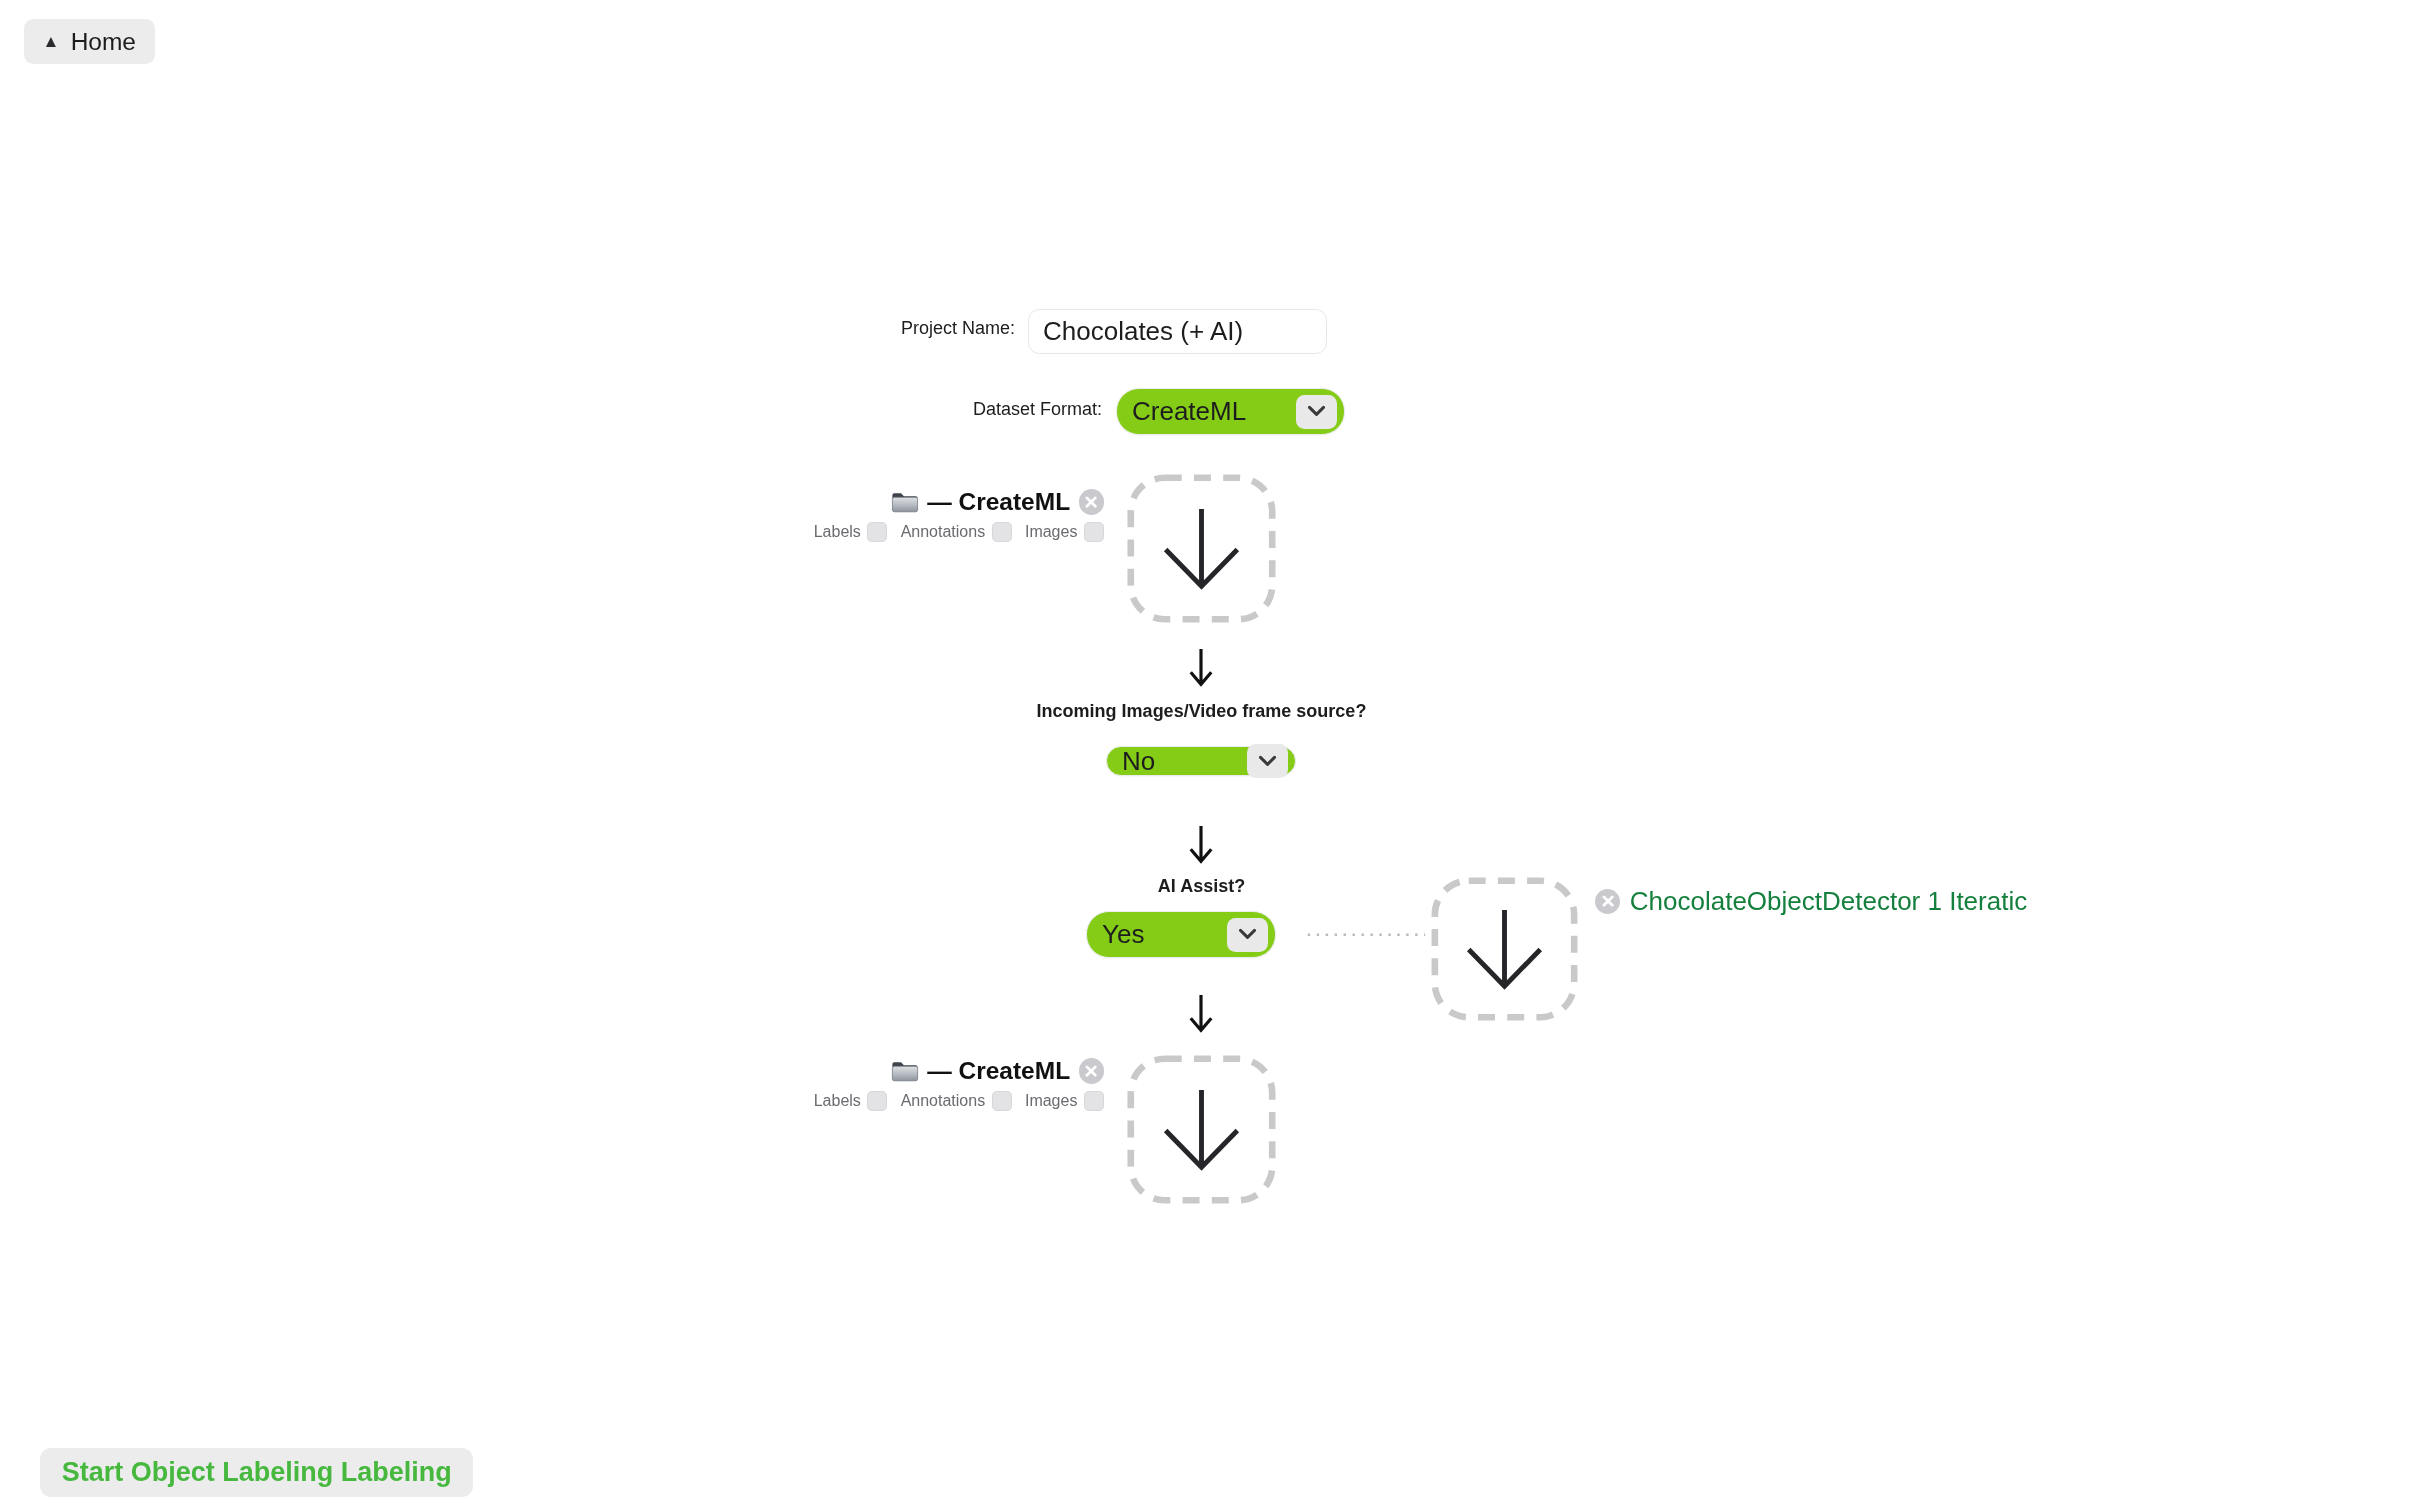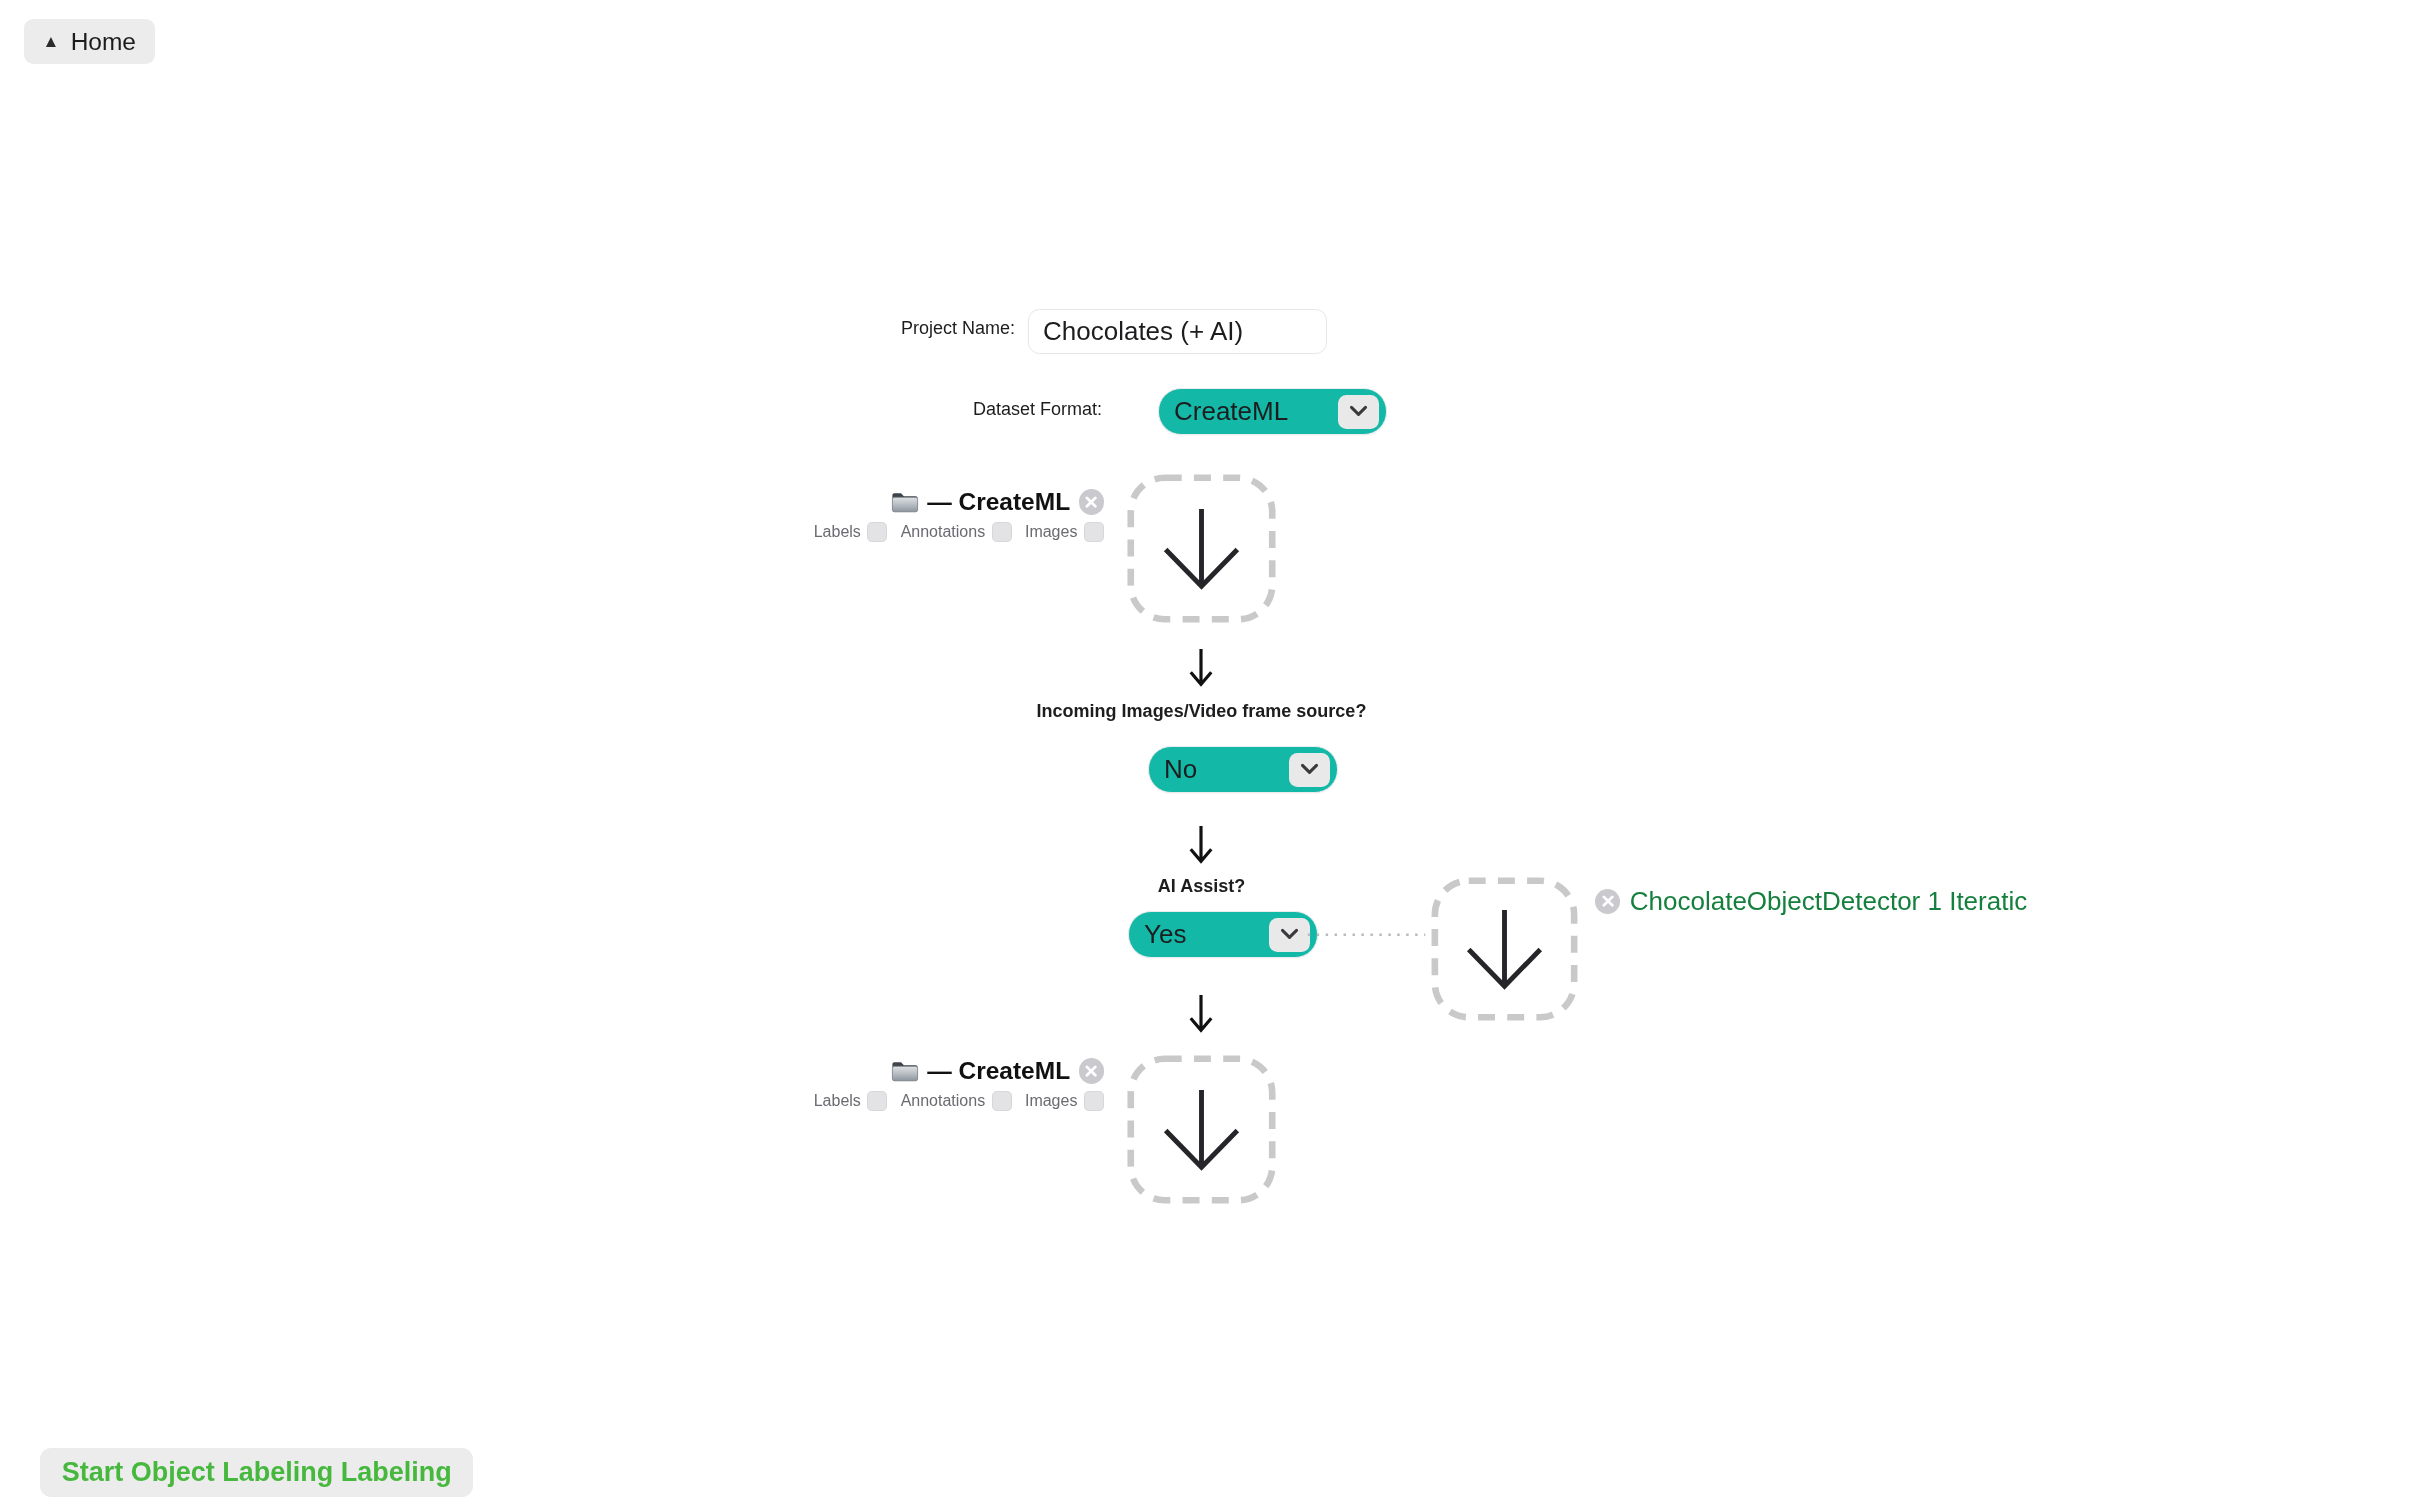--- a/index.html
+++ b/index.html
@@ -16,23 +16,23 @@
   
   .form-label { font-size:18px; color:#1d1d1f; }
   .q-label { font-size:18px; font-weight:600; color:#1d1d1f; text-align:center; }
 
   
   .text-input { height:45px; width:299px; border:1.9px solid #e7e7e8;
     border-radius:11.3px; font-size:26px; color:#1d1d1f; padding:0 14px;
     font-family:inherit; background:#fff; outline:none; }
 
   
-  .dropdown { background:#14b8a6; border:1.9px solid #ececee; border-radius:23px;
+  .dropdown { background:#84cc16; border:1.9px solid #ececee; border-radius:23px;
     display:flex; align-items:center; cursor:pointer;
-    box-shadow:0 0.9px 1.9px rgba(0,0,0,0.04);margin-left:42px; }
+    box-shadow:0 0.9px 1.9px rgba(0,0,0,0.04); }
   .dropdown .dd-value { font-size:26px; padding-left:15px; color:#1d1d1f; }
   .chev-btn { position:absolute; right:7.5px; top:50%; transform:translateY(-50%);
     width:41px; height:34px; background:#e9e9ea; border:none; border-radius:8.5px;
     display:flex; align-items:center; justify-content:center; cursor:pointer; }
 
   
   .ds-card { width:294px; }
   .ds-title-row { display:flex; align-items:center; justify-content:flex-end; gap:8.5px; }
   .ds-title { font-size:24.5px; font-weight:600; color:#111; white-space:nowrap; }
   .ds-cb-row { margin-top:5.6px; display:flex; align-items:center;
@@ -116,21 +116,21 @@
     <rect x="4" y="4" width="150" height="150" rx="36" fill="none" stroke="#c9c9c9" stroke-width="7" stroke-dasharray="18 13"></rect>
     <path d="M79 37 L79 119 M41 80 L79 119 L117 80" fill="none" stroke="#26262a" stroke-width="5.2"></path>
   </svg>
 </div>
 
 <svg class="abs" style="left:1187px; top:646px;" width="28" height="45" viewBox="0 0 30 48">
   <path d="M15 3 L15 40 M4 28 L15 41 L26 28" fill="none" stroke="#111" stroke-width="3.4"></path>
 </svg>
 
 <div class="q-label abs" style="left:966px; top:701px; width:471px;">Incoming Images/Video frame source?</div>
-<div class="dropdown abs" style="left:1106px; top:746px; width:190px; height:47px;">
+<div class="dropdown abs" style="left:1106px; top:746px; width:190px; height:30px;">
   <span class="dd-value">No</span>
   <button class="chev-btn">
     <svg width="19" height="12.2" viewBox="0 0 20 13">
       <path d="M2.5 2.5 L10 10 L17.5 2.5" fill="none" stroke="#3a3a3c" stroke-width="3.2" stroke-linecap="round" stroke-linejoin="round"></path>
     </svg>
   </button>
 </div>
 
 <svg class="abs" style="left:1187px; top:823px;" width="28" height="45" viewBox="0 0 30 48">
   <path d="M15 3 L15 40 M4 28 L15 41 L26 28" fill="none" stroke="#111" stroke-width="3.4"></path>

